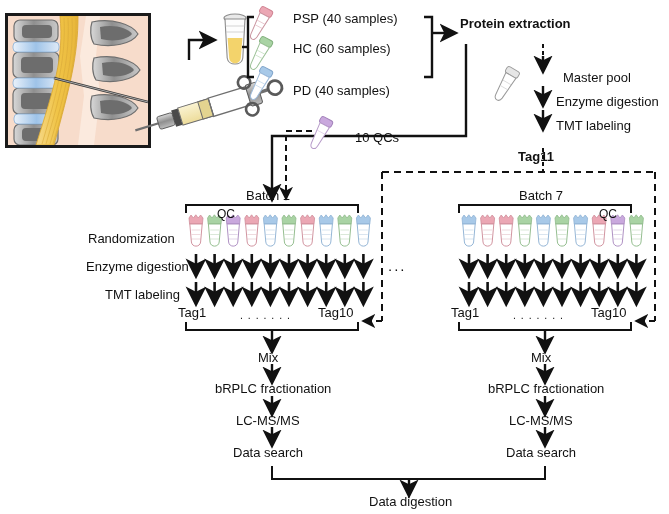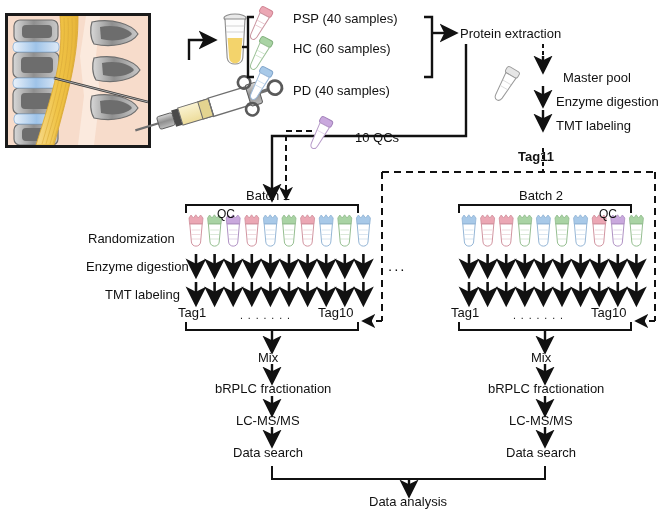--- a/index.html
+++ b/index.html
@@ -373,31 +373,31 @@
         </g>
         <line x1="636.4" x2="636.4" y1="254" y2="272" stroke="#111" stroke-width="2.6" marker-end="url(#ah)"></line>
         <line x1="636.4" x2="636.4" y1="282" y2="300" stroke="#111" stroke-width="2.6" marker-end="url(#ah)"></line>
       </g>
   </svg>
 
   <div class="t" style="left:293px;top:12px;">PSP (40 samples)</div>
   <div class="t" style="left:293px;top:42px;">HC (60 samples)</div>
   <div class="t" style="left:293px;top:72px;margin-top:12px;">PD (40 samples)</div>
 
-  <div class="t" style="left:460px;top:27px;">Protein extraction</div>
+  <div class="t" style="left:460px;top:17px;font-weight:bold;">Protein extraction</div>
   <div class="t" style="left:552px;top:71px;margin-left:11px;">Master pool</div>
   <div class="t" style="left:556px;top:95px;">Enzyme digestion</div>
   <div class="t" style="left:556px;top:119px;">TMT labeling</div>
   <div class="t" style="left:518px;top:150px;font-weight:bold;">Tag11</div>
 
   <div class="t" style="left:355px;top:131px;">10 QCs</div>
 
   <div class="t" style="left:246px;top:189px;">Batch 1</div>
   <div class="t sm" style="left:217px;top:208px;">QC</div>
-  <div class="t" style="left:519px;top:189px;">Batch 2</div>
+  <div class="t" style="left:519px;top:189px;">Batch 7</div>
   <div class="t sm" style="left:599px;top:208px;">QC</div>
 
   <div class="t" style="left:88px;top:232px;">Randomization</div>
   <div class="t" style="left:86px;top:260px;">Enzyme digestion</div>
   <div class="t" style="left:105px;top:288px;">TMT labeling</div>
 
   <div class="t" style="left:178px;top:306px;">Tag1</div>
   <div class="t xs" style="left:240px;top:310px;letter-spacing:1px;">. . . . . . .</div>
   <div class="t" style="left:318px;top:306px;">Tag10</div>
 
@@ -410,14 +410,14 @@
   <div class="t" style="left:258px;top:351px;">Mix</div>
   <div class="t" style="left:215px;top:382px;">bRPLC fractionation</div>
   <div class="t" style="left:236px;top:414px;">LC-MS/MS</div>
   <div class="t" style="left:233px;top:446px;">Data search</div>
 
   <div class="t" style="left:531px;top:351px;">Mix</div>
   <div class="t" style="left:488px;top:382px;">bRPLC fractionation</div>
   <div class="t" style="left:509px;top:414px;">LC-MS/MS</div>
   <div class="t" style="left:506px;top:446px;">Data search</div>
 
-  <div class="t" style="left:369px;top:495px;">Data analysis</div>
+  <div class="t" style="left:369px;top:495px;">Data digestion</div>
 </div>
 
 </body></html>

